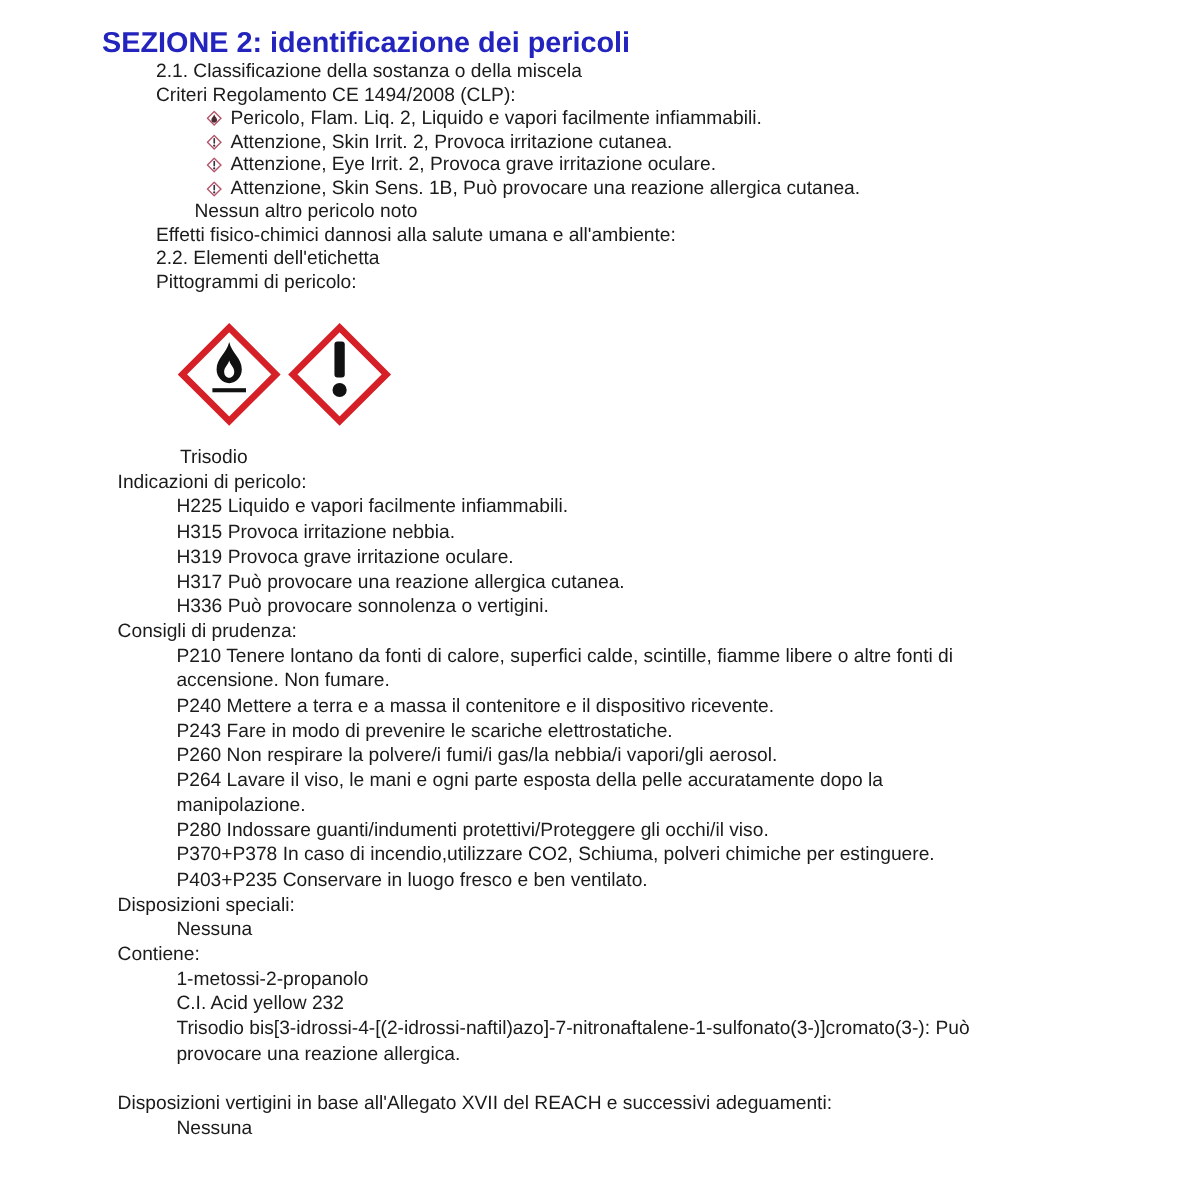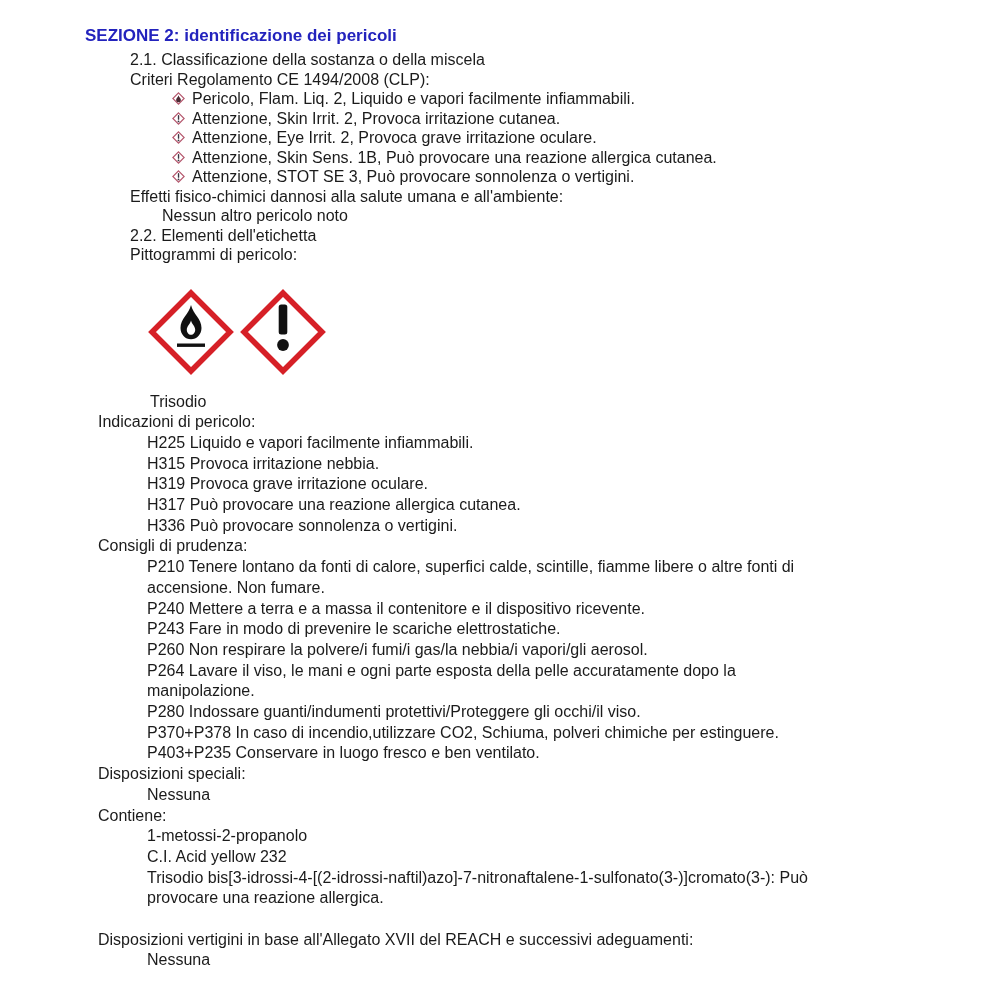--- a/index.html
+++ b/index.html
@@ -4,21 +4,21 @@
 <style>
   html,body{margin:0;padding:0;background:#ffffff;}
   body{
     width:1000px;height:1000px;overflow:hidden;
     font-family:"Liberation Sans","DejaVu Sans",sans-serif;
     color:#1b1b1b;font-size:16px;
   }
   .page{padding-top:25px;}
   .title{
     margin-left:85px;
-    font-size:17px;font-weight:bold;color:#2323bd;
+    font-size:24px;font-weight:bold;color:#2323bd;
     line-height:22px;margin-bottom:3px;
   }
   .top-block .line{line-height:19.5px;white-space:nowrap;}
   .bottom-block .line{line-height:20.7px;white-space:nowrap;}
   .ind1{margin-left:130px;}
   .ind1b{margin-left:162px;}
   .indA{margin-left:98px;}
   .indB{margin-left:147px;}
   .bullet-line{margin-left:172px;display:flex;align-items:center;text-align:center;}
   .mini-icon{width:13px;height:13px;margin-right:7px;flex:0 0 13px;display:inline-block;}
@@ -62,31 +62,23 @@
       <span>Attenzione, Eye Irrit. 2, Provoca grave irritazione oculare.</span>
     </div>
     <div class="line bullet-line">
       <svg class="mini-icon" viewBox="0 0 18 18">
         <path d="M9 1.2 L16.8 9 L9 16.8 L1.2 9 Z" fill="#ffffff" stroke="#b4566c" stroke-width="1.6"></path>
         <rect x="8.1" y="4.2" width="1.9" height="6.6" rx="0.9" fill="#3a3340"></rect>
         <circle cx="9" cy="13" r="1.3" fill="#3a3340"></circle>
       </svg>
       <span>Attenzione, Skin Sens. 1B, Può provocare una reazione allergica cutanea.</span>
     </div>
-    <div class="line bullet-line">
-      <svg class="mini-icon" viewBox="0 0 18 18">
-        <path d="M9 1.2 L16.8 9 L9 16.8 L1.2 9 Z" fill="#ffffff" stroke="#b4566c" stroke-width="1.6"></path>
-        <rect x="8.1" y="4.2" width="1.9" height="6.6" rx="0.9" fill="#3a3340"></rect>
-        <circle cx="9" cy="13" r="1.3" fill="#3a3340"></circle>
-      </svg>
-      <span>Attenzione, STOT SE 3, Può provocare sonnolenza o vertigini.</span>
-    </div>
 
+    <div class="line ind1b">Nessun altro pericolo noto</div>
     <div class="line ind1">Effetti fisico-chimici dannosi alla salute umana e all'ambiente:</div>
-    <div class="line ind1b">Nessun altro pericolo noto</div>
     <div class="line ind1">2.2. Elementi dell'etichetta</div>
     <div class="line ind1">Pittogrammi di pericolo:</div>
   </div>
 
   <div class="picto-row">
     <svg class="picto" viewBox="0 0 86 86">
       <path d="M43 4 L82 43 L43 82 L4 43 Z" fill="#ffffff" stroke="#d62027" stroke-width="5.5" stroke-linejoin="miter"></path>
       <path d="M43 16 C45.2 25.5 53.5 29.5 53.5 39 C53.5 45.3 48.8 50.3 43 50.3 C37.2 50.3 32.5 45.3 32.5 39 C32.5 29.5 40.8 25.5 43 16 Z
                M43 31.5 C44.1 35.6 47.2 37.2 47.2 40.8 C47.2 43.7 45.3 45.8 43 45.8 C40.7 45.8 38.8 43.7 38.8 40.8 C38.8 37.2 41.9 35.6 43 31.5 Z" fill="#111111" fill-rule="evenodd"></path>
       <rect x="29" y="54.5" width="28" height="3.4" fill="#111111"></rect>

